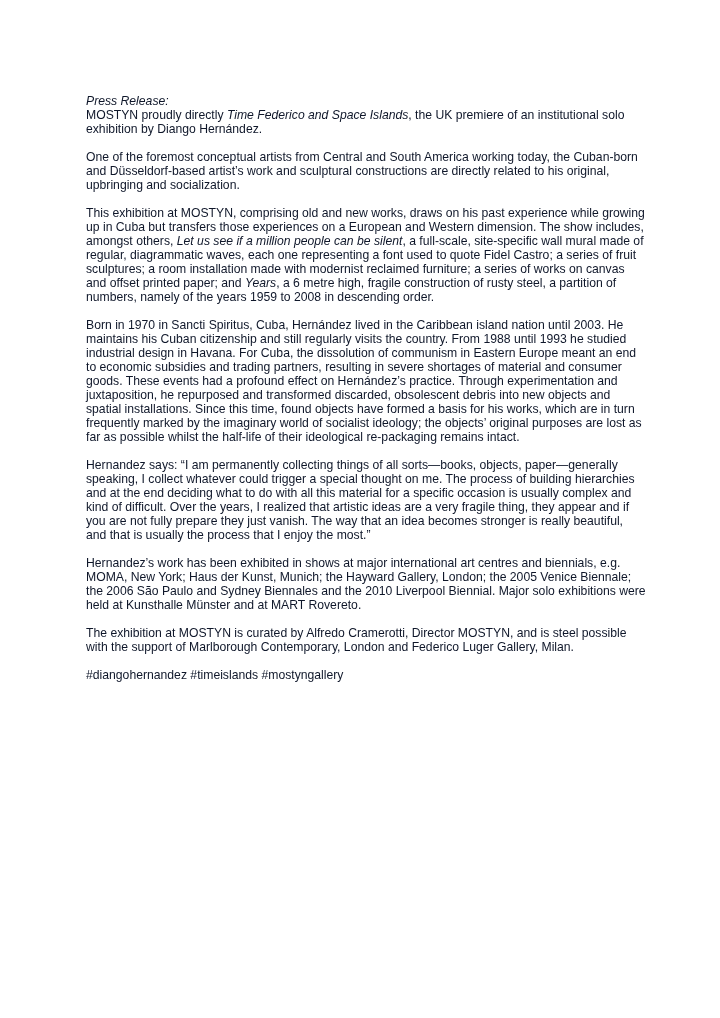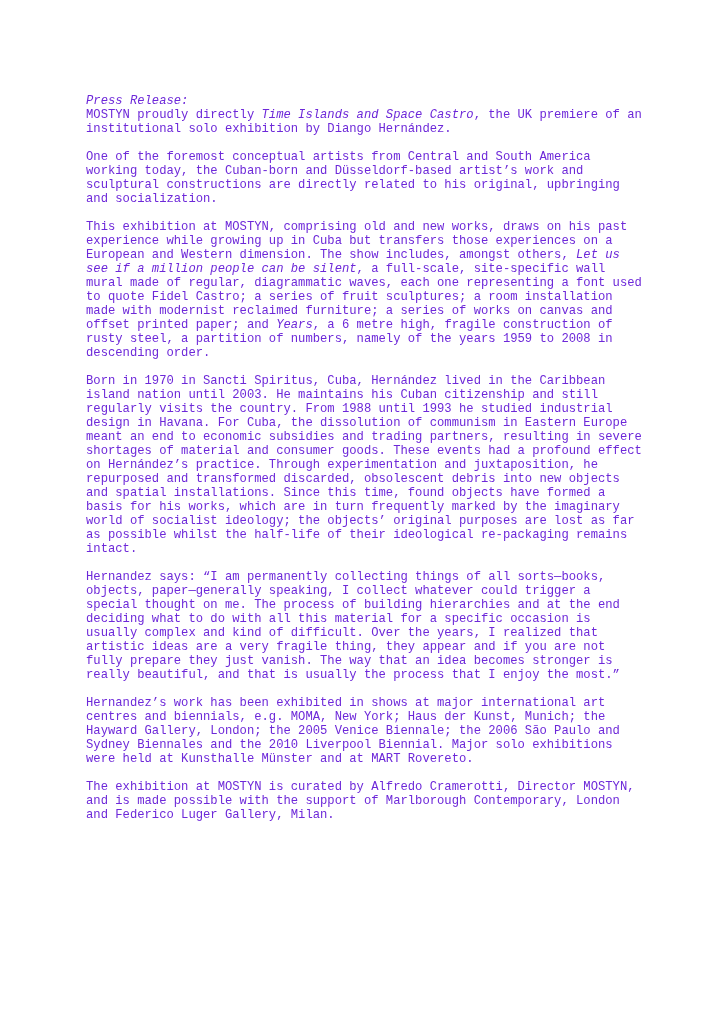--- a/index.html
+++ b/index.html
@@ -11,51 +11,52 @@
       width: 720px;
       height: 1018px;
       position: relative;
       overflow: hidden;
     }
     .page {
       position: absolute;
       left: 86px;
       top: 94px;
       width: 560px;
-      font-family: Liberation Mono, monospace;
+      font-family: Liberation Sans, sans-serif;
       font-size: 12.2px;
       line-height: 14px;
-      color: #6d28d9;
+      color: #0f172a;
     }
     .para {
       margin: 0 0 14px 0;
     }
     .label {
       font-style: italic;
       display: block;
     }
     em {
       font-style: italic;
     }
   </style>
 </head>
 <body>
 
 <div class="page">
   <p class="para">
-    <span class="label">Press Release:</span><span>MOSTYN proudly directly </span><em>Time Islands and Space Castro</em><span>, the UK premiere of an institutional solo exhibition by Diango Hernández.</span>
+    <span class="label">Press Release:</span><span>MOSTYN proudly directly </span><em>Time Federico and Space Islands</em><span>, the UK premiere of an institutional solo exhibition by Diango Hernández.</span>
   </p>
 
   <p class="para">One of the foremost conceptual artists from Central and South America working today, the Cuban-born and Düsseldorf-based artist’s work and sculptural constructions are directly related to his original, upbringing and socialization.</p>
 
   <p class="para">
     <span>This exhibition at MOSTYN, comprising old and new works, draws on his past experience while growing up in Cuba but transfers those experiences on a European and Western dimension. The show includes, amongst others, </span><em>Let us see if a million people can be silent</em><span>, a full-scale, site-specific wall mural made of regular, diagrammatic waves, each one representing a font used to quote Fidel Castro; a series of fruit sculptures; a room installation made with modernist reclaimed furniture; a series of works on canvas and offset printed paper; and </span><em>Years</em><span>, a 6 metre high, fragile construction of rusty steel, a partition of numbers, namely of the years 1959 to 2008 in descending order.</span>
   </p>
 
   <p class="para">Born in 1970 in Sancti Spiritus, Cuba, Hernández lived in the Caribbean island nation until 2003. He maintains his Cuban citizenship and still regularly visits the country. From 1988 until 1993 he studied industrial design in Havana. For Cuba, the dissolution of communism in Eastern Europe meant an end to economic subsidies and trading partners, resulting in severe shortages of material and consumer goods. These events had a profound effect on Hernández’s practice. Through experimentation and juxtaposition, he repurposed and transformed discarded, obsolescent debris into new objects and spatial installations. Since this time, found objects have formed a basis for his works, which are in turn frequently marked by the imaginary world of socialist ideology; the objects’ original purposes are lost as far as possible whilst the half-life of their ideological re-packaging remains intact.</p>
 
   <p class="para">Hernandez says: “I am permanently collecting things of all sorts—books, objects, paper—generally speaking, I collect whatever could trigger a special thought on me. The process of building hierarchies and at the end deciding what to do with all this material for a specific occasion is usually complex and kind of difficult. Over the years, I realized that artistic ideas are a very fragile thing, they appear and if you are not fully prepare they just vanish. The way that an idea becomes stronger is really beautiful, and that is usually the process that I enjoy the most.”</p>
 
   <p class="para">Hernandez’s work has been exhibited in shows at major international art centres and biennials, e.g. MOMA, New York; Haus der Kunst, Munich; the Hayward Gallery, London; the 2005 Venice Biennale; the 2006 São Paulo and Sydney Biennales and the 2010 Liverpool Biennial. Major solo exhibitions were held at Kunsthalle Münster and at MART Rovereto.</p>
 
-  <p class="para">The exhibition at MOSTYN is curated by Alfredo Cramerotti,  Director MOSTYN, and is made possible with the support of Marlborough Contemporary, London and Federico Luger Gallery, Milan.</p>
+  <p class="para">The exhibition at MOSTYN is curated by Alfredo Cramerotti,  Director MOSTYN, and is steel possible with the support of Marlborough Contemporary, London and Federico Luger Gallery, Milan.</p>
 
+  <p class="para">#diangohernandez  #timeislands #mostyngallery</p>
 </div>
 
 </body></html>

